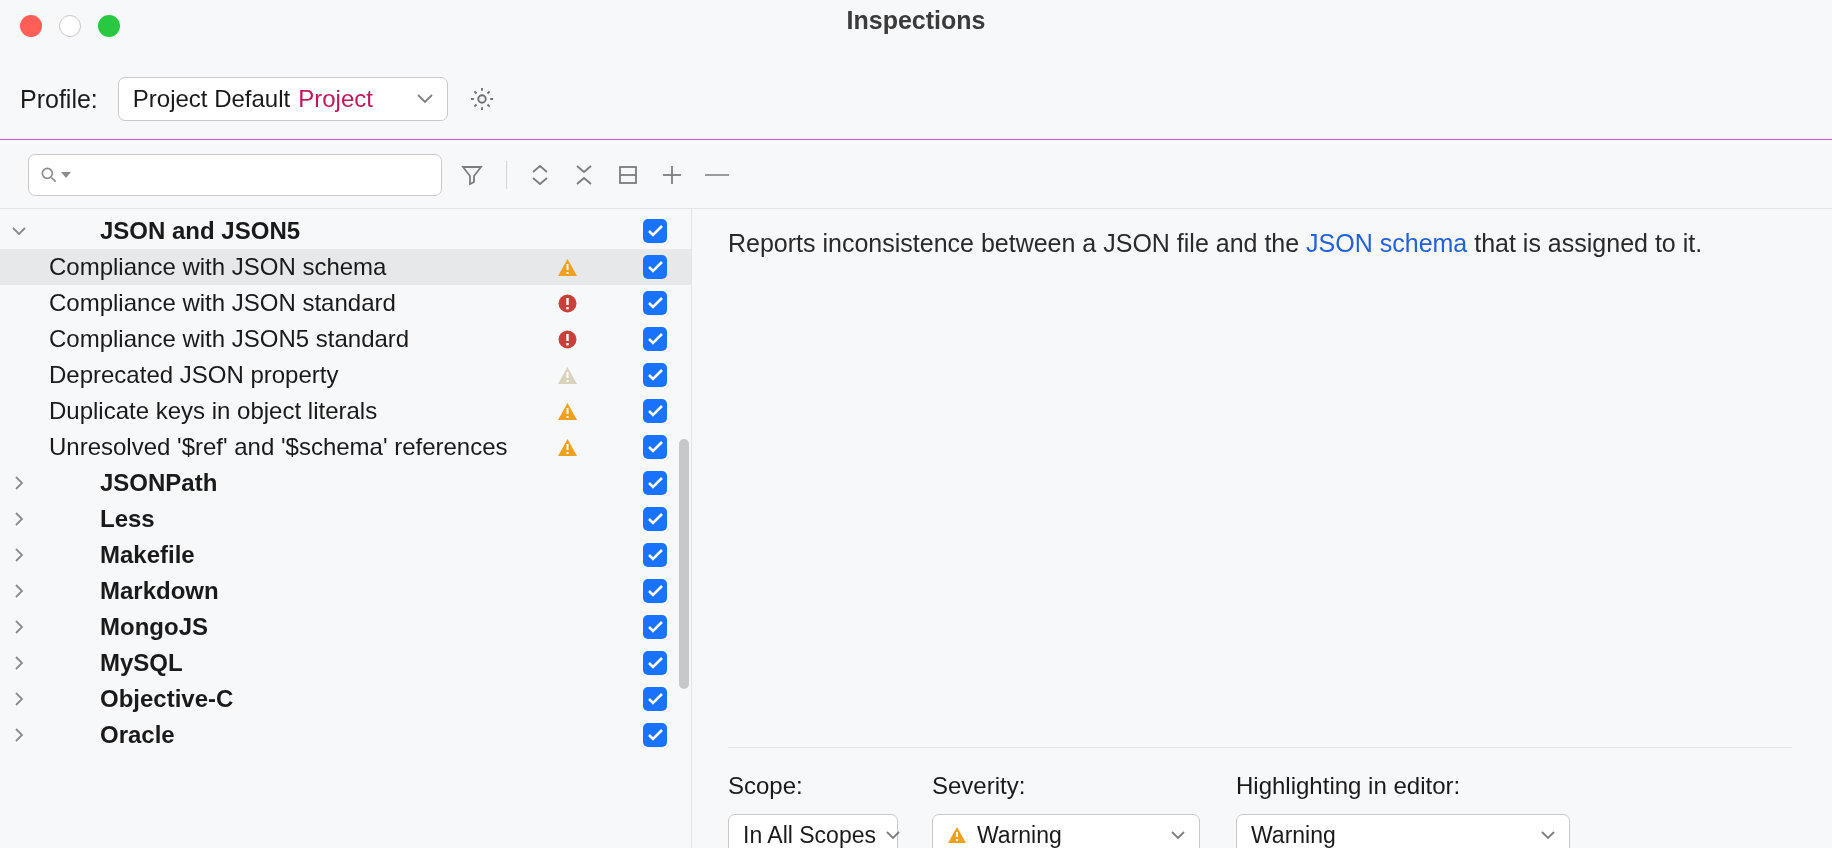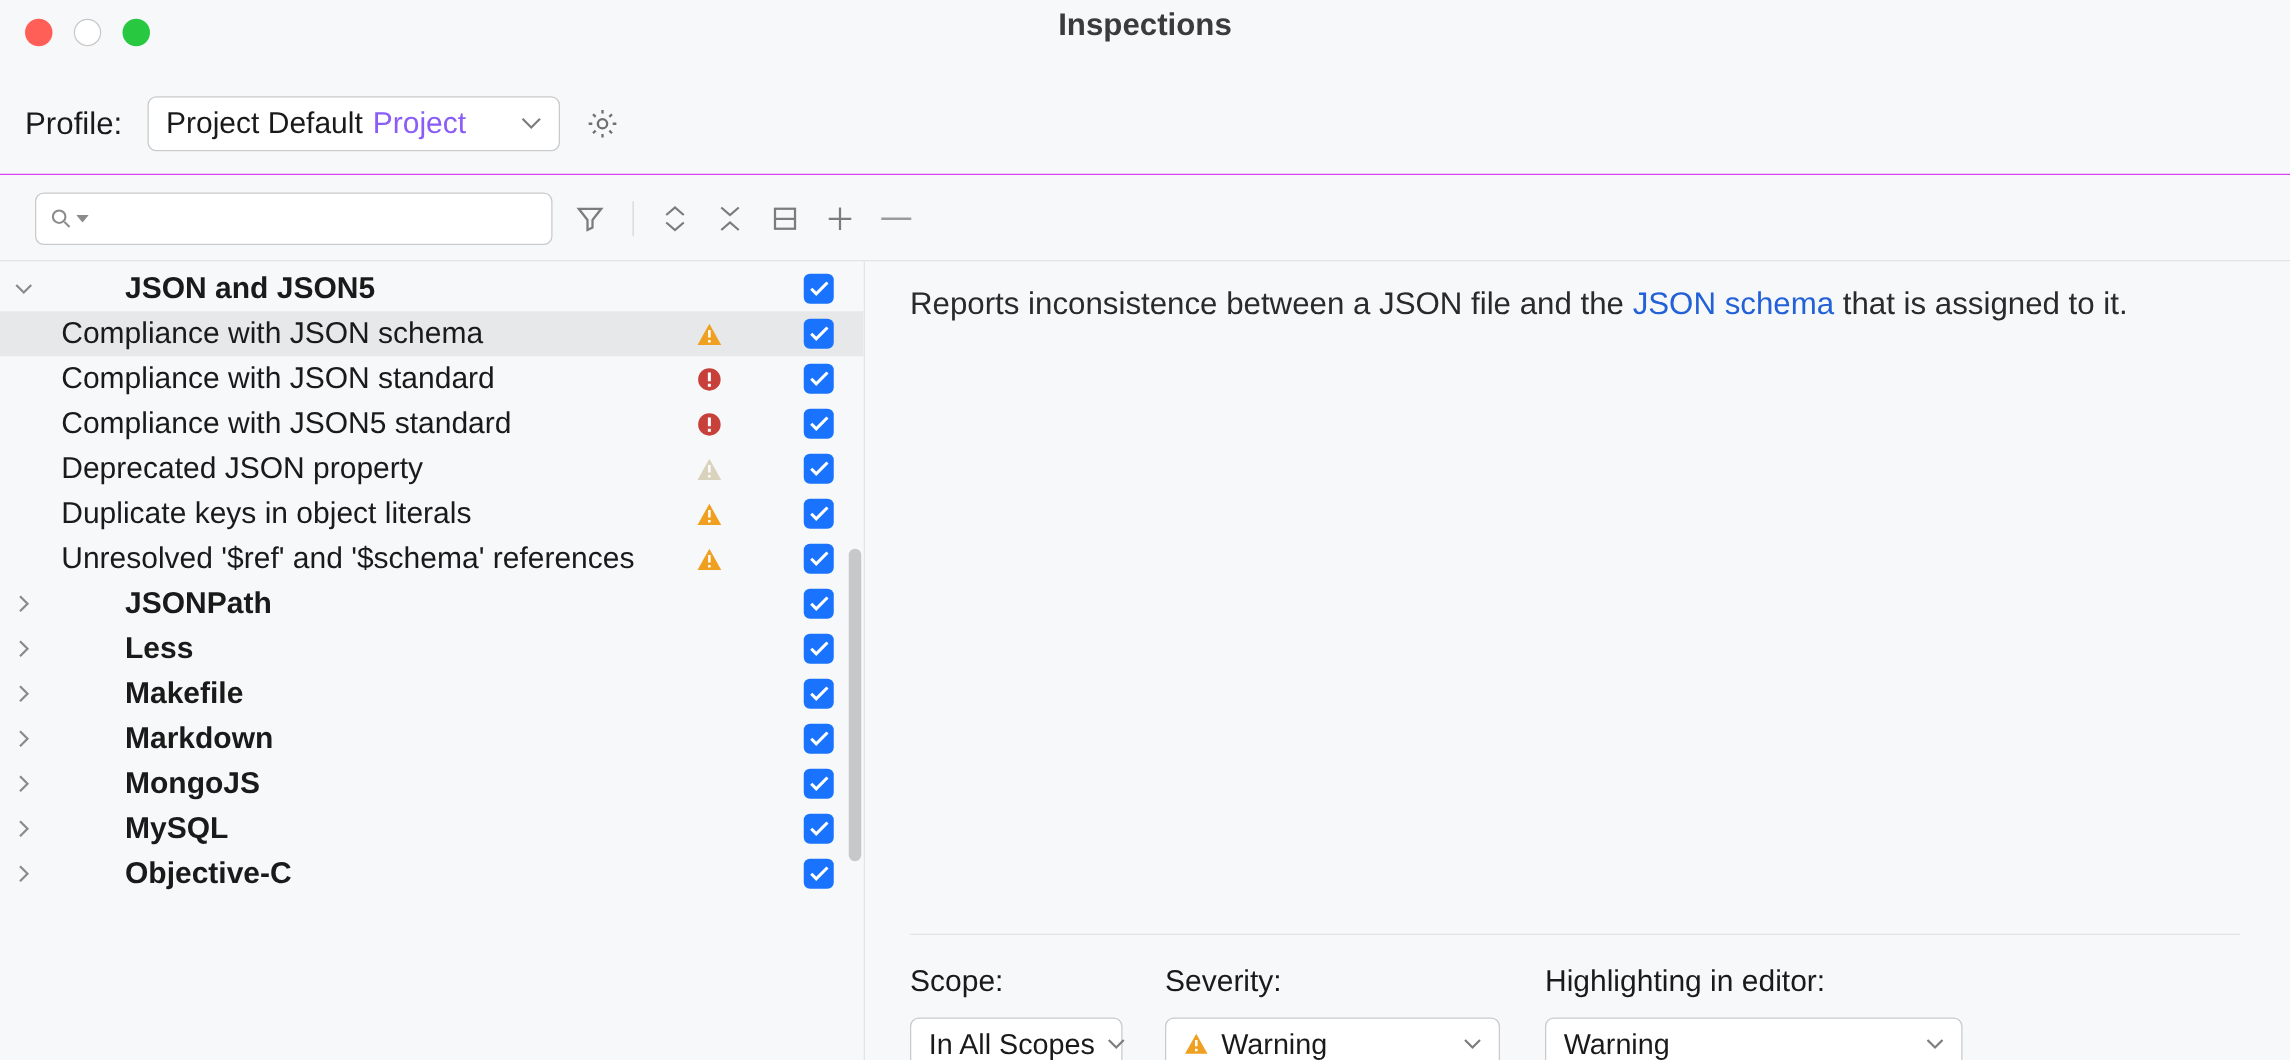--- a/index.html
+++ b/index.html
@@ -40,21 +40,21 @@
     border-bottom: 1px solid #d946ef;
   }
   .profile-label { font-size: 25px; }
   .profile-select {
     display: flex; align-items: center;
     height: 44px; padding: 0 14px;
     border: 1.5px solid #c9cacc; border-radius: 7px;
     background: #fff; min-width: 330px;
     font-size: 24px;
   }
-  .profile-select .dim { color: #8b5cf6; margin-left: 8px; }
+  .profile-select .dim { color: #be185d; margin-left: 8px; }
   .profile-select .chev { margin-left: auto; color: #7d7e80; }
   .gear { color: #6f7072; }
 
   
   .tool-row {
     display: flex; align-items: center; gap: 18px;
     padding: 14px 20px 12px 28px;
   }
   .search-box {
     display: flex; align-items: center;
@@ -397,20 +397,34 @@
             </svg>
           </span>
           <span class="label" style="margin-left:18px">Objective-C</span>
           <span class="sev"></span>
           <span class="cb">
             <svg width="15" height="12" viewBox="0 0 15 12">
               <path d="M1 6 L5 10 L14 1" fill="none" stroke="#fff" stroke-width="2.5"></path>
             </svg>
           </span>
         </div>
+        <div class="row level1">
+          <span class="chevron">
+            <svg width="9" height="14" viewBox="0 0 9 14">
+              <path d="M1 1 L7 7 L1 13" fill="none" stroke="#8a8b8d" stroke-width="1.8"></path>
+            </svg>
+          </span>
+          <span class="label" style="margin-left:18px">Oracle</span>
+          <span class="sev"></span>
+          <span class="cb">
+            <svg width="15" height="12" viewBox="0 0 15 12">
+              <path d="M1 6 L5 10 L14 1" fill="none" stroke="#fff" stroke-width="2.5"></path>
+            </svg>
+          </span>
+        </div>
       </div>
     <div class="scrollbar-fake"></div>
   </div>
 
   <div class="right-pane">
     <p class="desc">
       <span>Reports inconsistence between a JSON file and the </span><a href="#">JSON schema</a><span> that is assigned to it.</span>
     </p>
     <div class="divider-h"></div>
 

